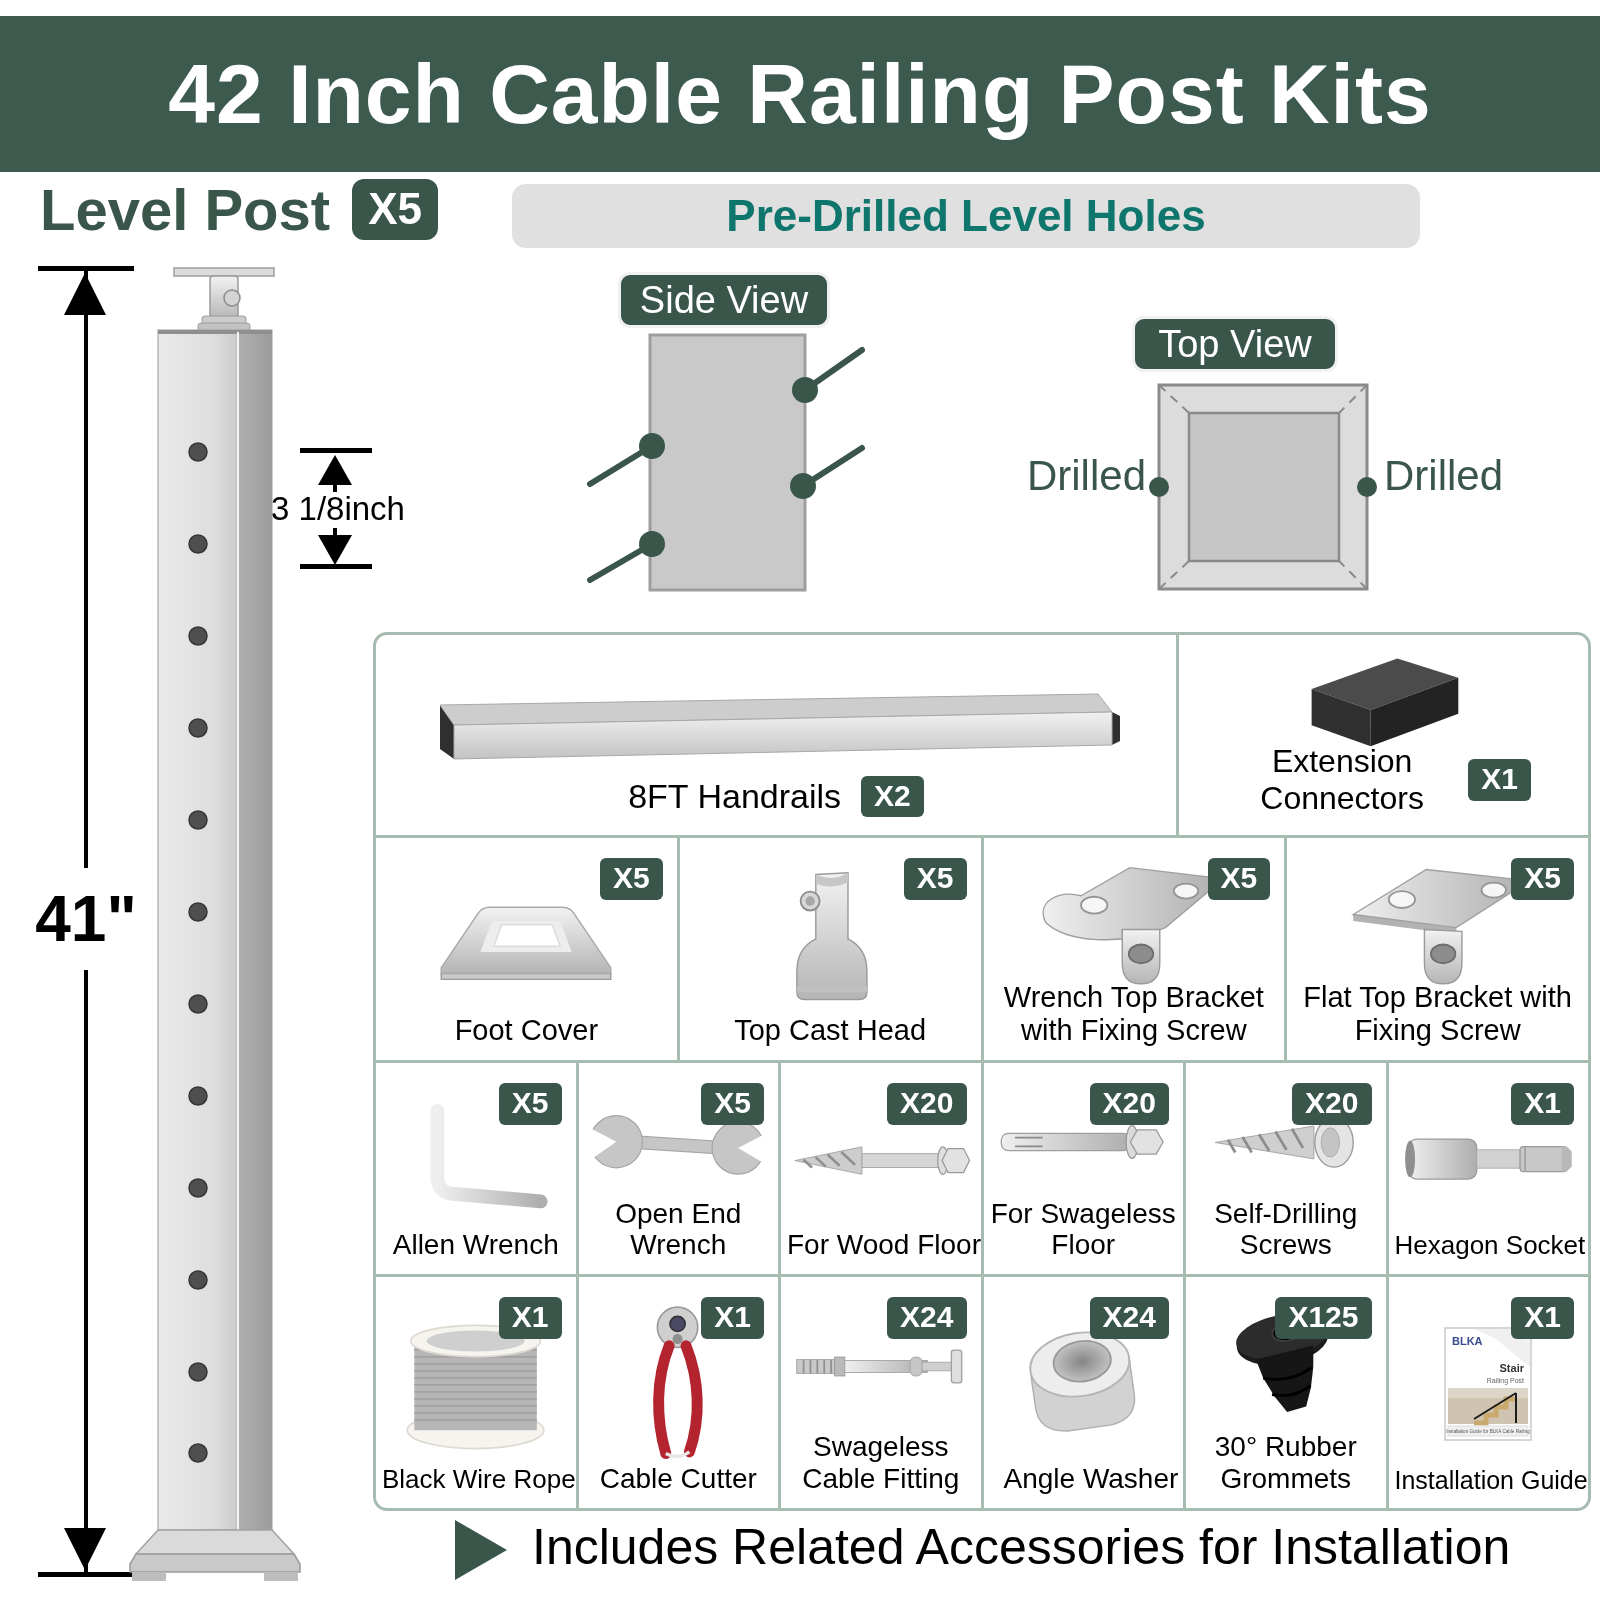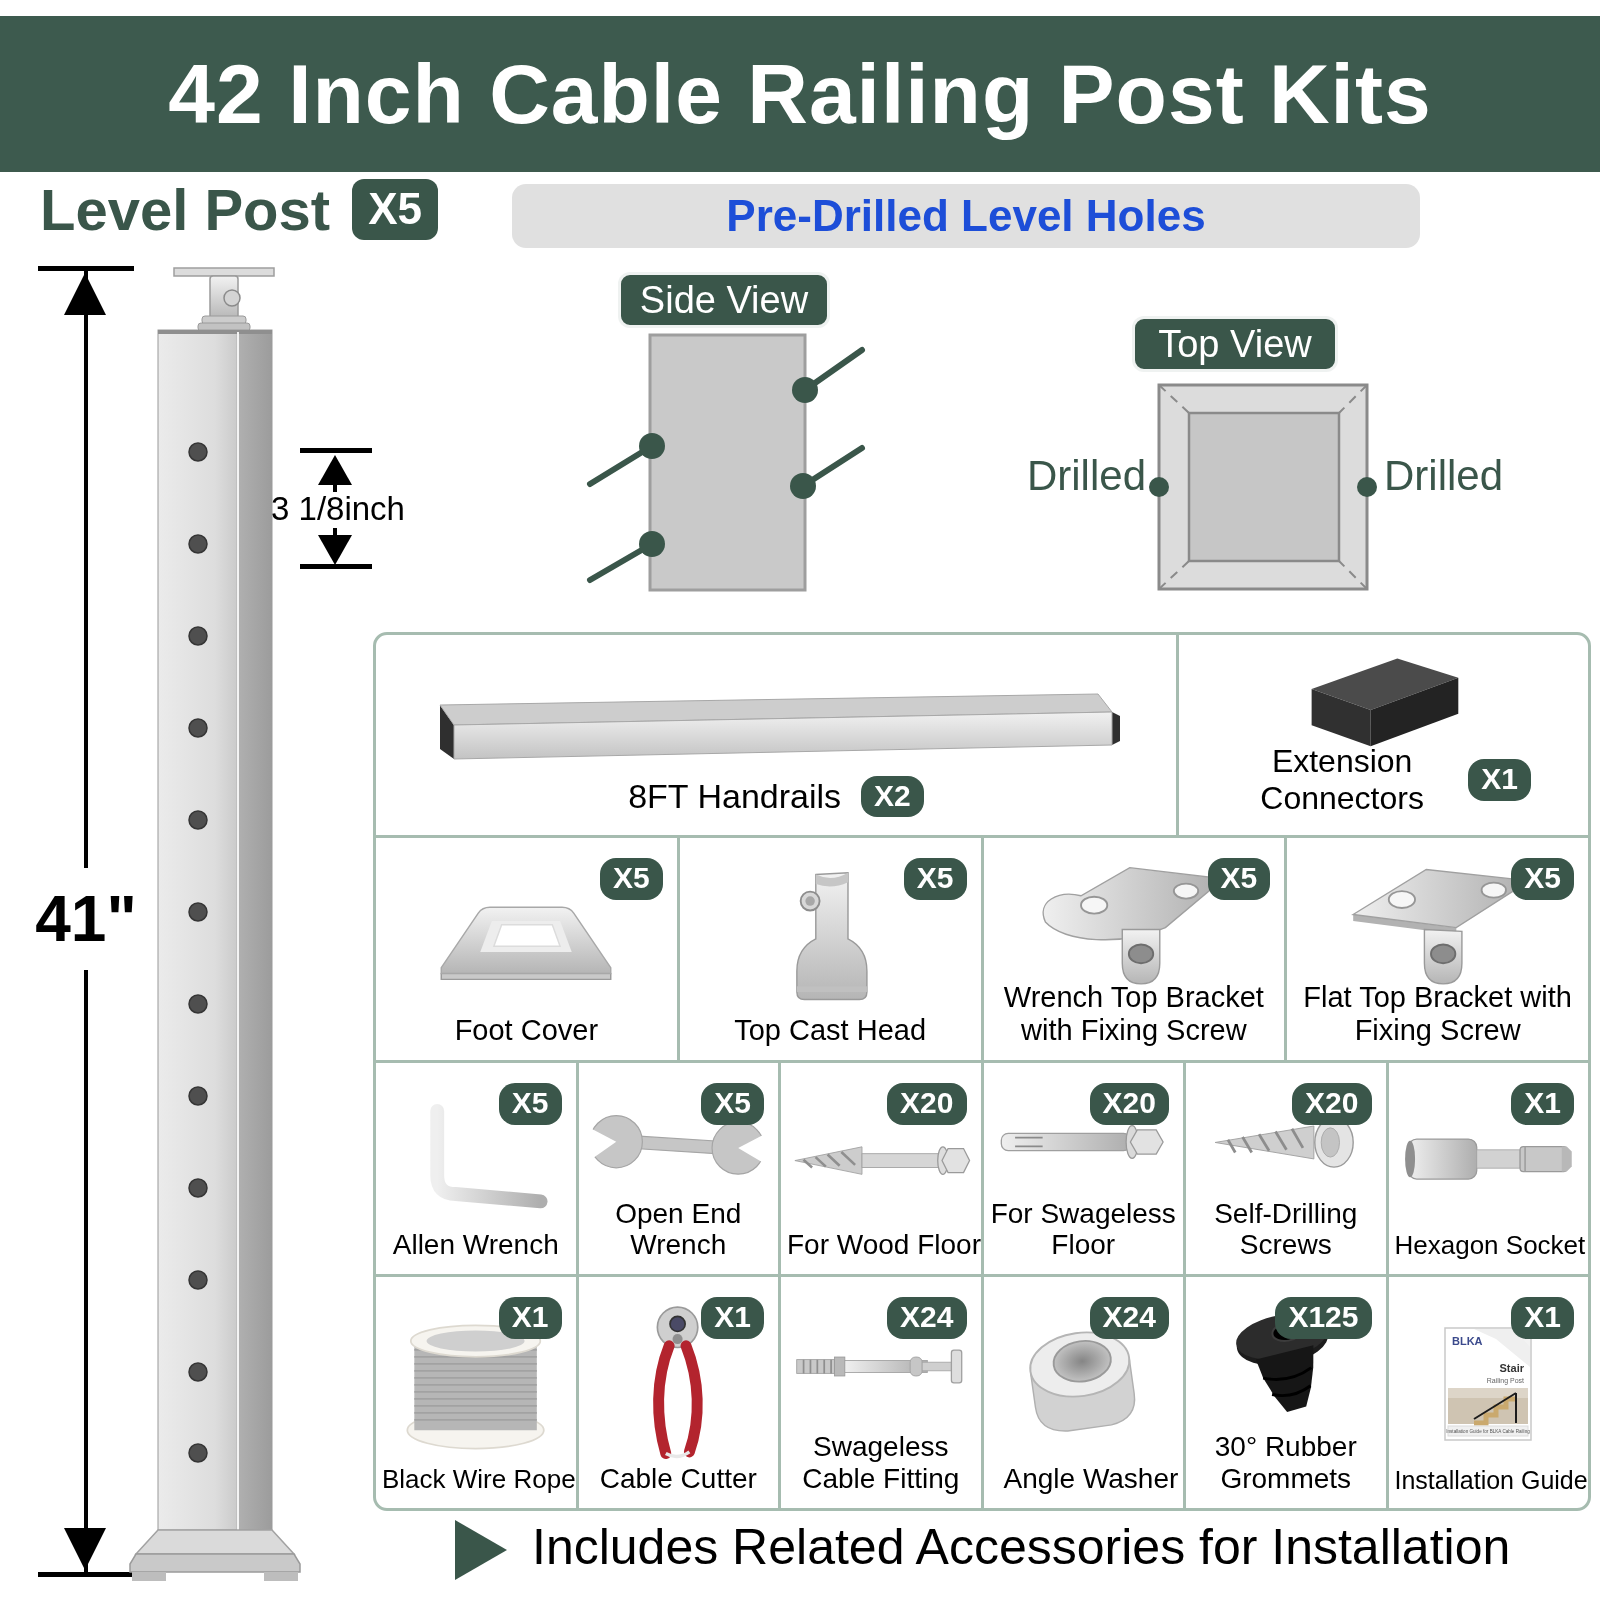--- a/index.html
+++ b/index.html
@@ -32,41 +32,41 @@
   .spc-arr{position:absolute;left:318px;width:0;height:0;}
   .spc-up{border-left:17px solid transparent;border-right:17px solid transparent;border-bottom:30px solid #000;}
   .spc-dn{border-left:17px solid transparent;border-right:17px solid transparent;border-top:30px solid #000;}
   .spc-stem{position:absolute;left:333px;width:4px;background:#000;}
   .spc-label{position:absolute;left:256px;top:490px;width:164px;text-align:center;
              font-size:33px;color:#000;white-space:nowrap;}
 
   
   .predrilled{position:absolute;left:512px;top:184px;width:908px;height:64px;background:#E0E0E0;
               border-radius:14px;display:flex;align-items:center;justify-content:center;}
-  .predrilled span{font-size:44px;font-weight:bold;color:#1d4ed8;}
+  .predrilled span{font-size:44px;font-weight:bold;color:#0f766e;}
 
   .view-badge{position:absolute;background:#3A564A;color:#fff;font-size:38px;font-weight:normal;
               display:flex;align-items:center;justify-content:center;border-radius:12px;
               border:3px solid rgba(255,255,255,.92);box-sizing:border-box;}
   .drilled{position:absolute;top:452px;color:#3A564A;font-size:42px;}
 
   
   .kit{position:absolute;left:373px;top:632px;width:1212px;height:873px;border:3px solid #A6BCB0;
        border-radius:14px;display:flex;flex-direction:column;overflow:hidden;background:#fff;box-sizing:content-box;}
   .kit-row{display:flex;}
   .kit-row + .kit-row{border-top:3px solid #A6BCB0;}
   .r1{height:200px;} .r2{height:222px;} .r3{height:227px;} .r4{flex:1;}
   .cell{position:relative;flex:1;display:flex;flex-direction:column;min-width:0;}
   .cell + .cell{border-left:3px solid #A6BCB0;}
   .cell-img{flex:1;display:flex;align-items:center;justify-content:center;padding-top:24px;min-height:0;}
   .cell-img svg{display:block;}
   .cell-label{display:block;width:100%;box-sizing:border-box;text-align:center;font-size:28px;
               line-height:1.12;padding:0 6px 14px;color:#000;}
   .r2 .cell-label{font-size:29px;}
-  .badge-sm{font-size:30px;padding:1px 13px 3px;border-radius:16px;}
+  .badge-sm{font-size:30px;padding:1px 13px 3px;border-radius:6px;}
   .cell .corner{position:absolute;top:20px;right:14px;}
   .c-handrails{flex:0 0 800px;margin-top:8px;}
   .r1-caption{display:flex;align-items:center;justify-content:center;gap:20px;padding-bottom:18px;}
   .r1-caption .lbl{font-size:34px;}
   .ext-lbl{width:212px;text-align:center;font-size:32px;line-height:1.15;}
 
   
   .foot-tri{position:absolute;left:455px;top:1520px;width:0;height:0;
             border-top:30px solid transparent;border-bottom:30px solid transparent;
             border-left:52px solid #3A564A;}

